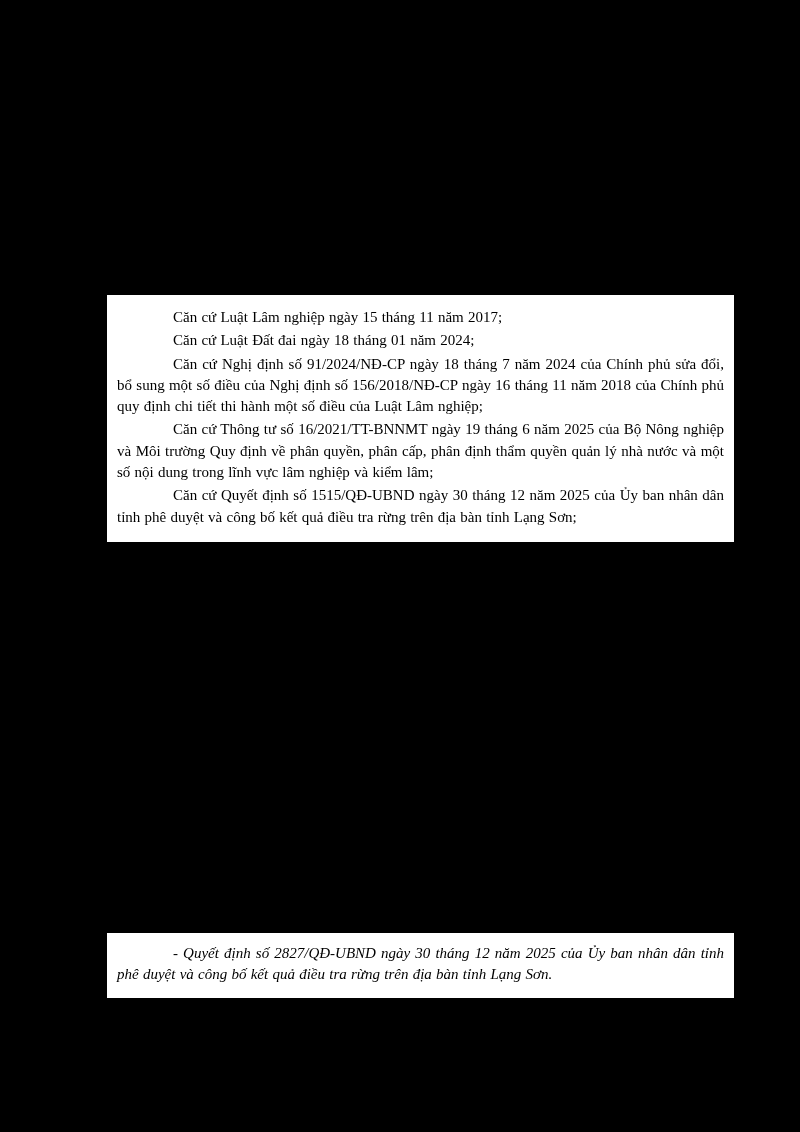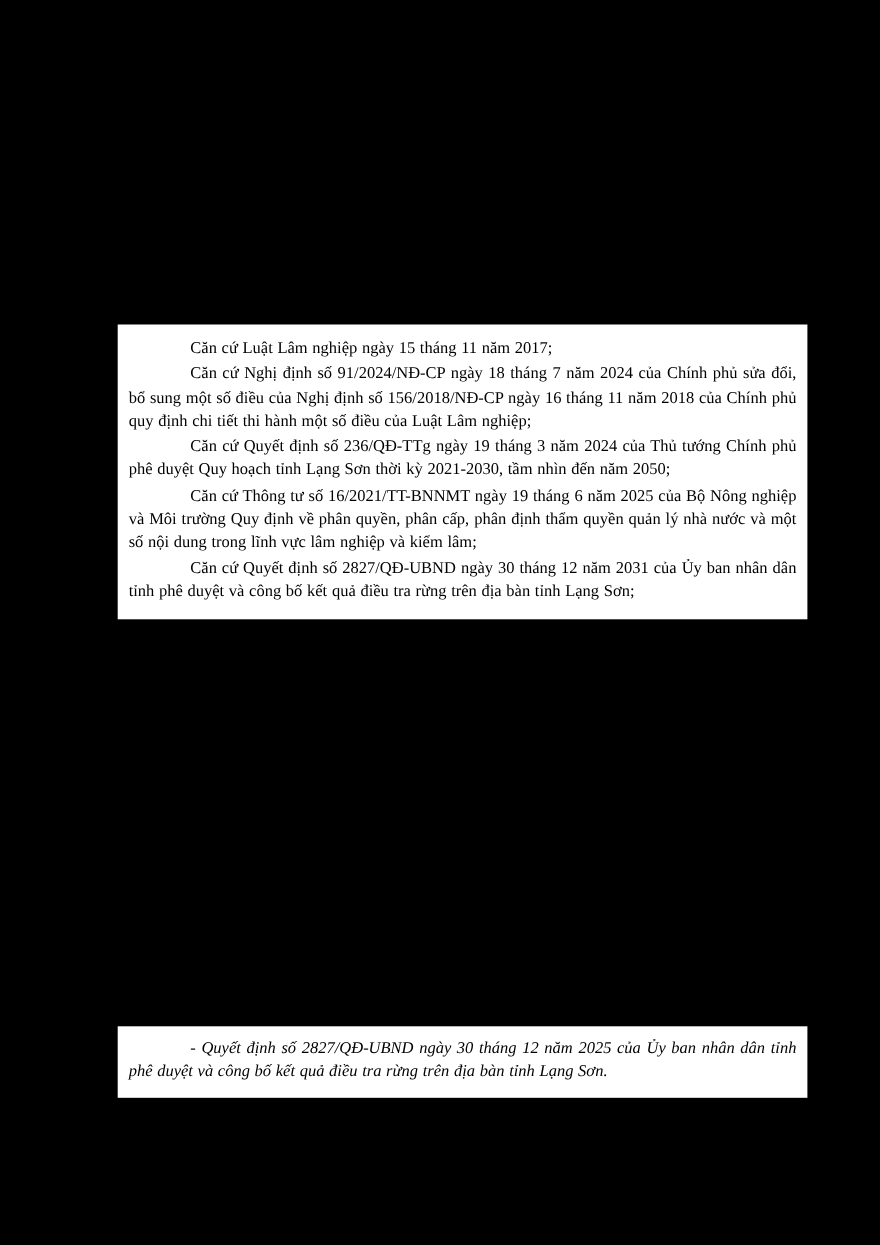--- a/index.html
+++ b/index.html
@@ -52,23 +52,23 @@
     margin-bottom: 0;
   }
 </style>
 </head>
 <body>
 
 <div class="page">
 
   <div class="doc-block" id="block-main">
     <p class="para">Căn cứ Luật Lâm nghiệp ngày 15 tháng 11 năm 2017;</p>
+    <p class="para">Căn cứ Luật Đất đai ngày 18 tháng 01 năm 2024;</p>
     <p class="para">Căn cứ Nghị định số 91/2024/NĐ-CP ngày 18 tháng 7 năm 2024 của Chính phủ sửa đổi, bổ sung một số điều của Nghị định số 156/2018/NĐ-CP ngày 16 tháng 11 năm 2018 của Chính phủ quy định chi tiết thi hành một số điều của Luật Lâm nghiệp;</p>
-    <p class="para">Căn cứ Quyết định số 236/QĐ-TTg ngày 19 tháng 3 năm 2024 của Thủ tướng Chính phủ phê duyệt Quy hoạch tỉnh Lạng Sơn thời kỳ 2021-2030, tầm nhìn đến năm 2050;</p>
     <p class="para">Căn cứ Thông tư số 16/2021/TT-BNNMT ngày 19 tháng 6 năm 2025 của Bộ Nông nghiệp và Môi trường Quy định về phân quyền, phân cấp, phân định thẩm quyền quản lý nhà nước và một số nội dung trong lĩnh vực lâm nghiệp và kiểm lâm;</p>
-    <p class="para">Căn cứ Quyết định số 2827/QĐ-UBND ngày 30 tháng 12 năm 2031 của Ủy ban nhân dân tỉnh phê duyệt và công bố kết quả điều tra rừng trên địa bàn tỉnh Lạng Sơn;</p>
+    <p class="para">Căn cứ Quyết định số 1515/QĐ-UBND ngày 30 tháng 12 năm 2025 của Ủy ban nhân dân tỉnh phê duyệt và công bố kết quả điều tra rừng trên địa bàn tỉnh Lạng Sơn;</p>
   </div>
 
   <div class="doc-block" id="block-footer">
     <p class="para">- Quyết định số 2827/QĐ-UBND ngày 30 tháng 12 năm 2025 của Ủy ban nhân dân tỉnh phê duyệt và công bố kết quả điều tra rừng trên địa bàn tỉnh Lạng Sơn.</p>
   </div>
 
 </div>
 
 </body></html>

